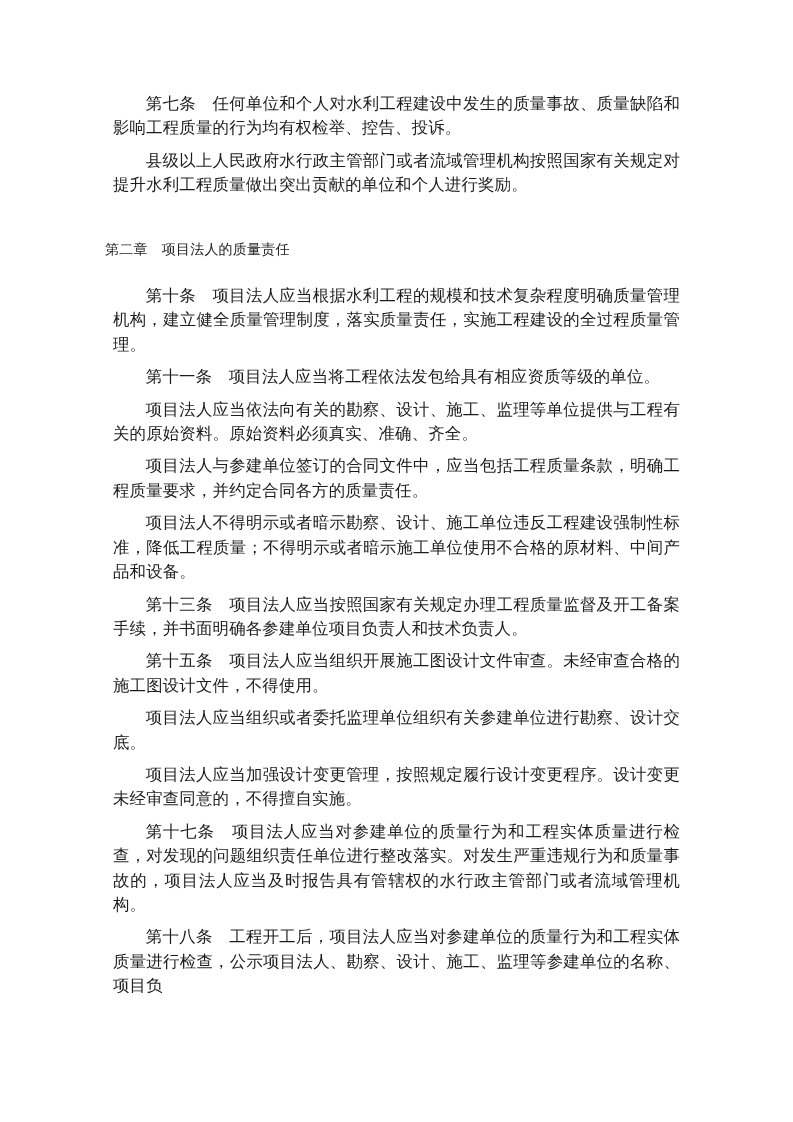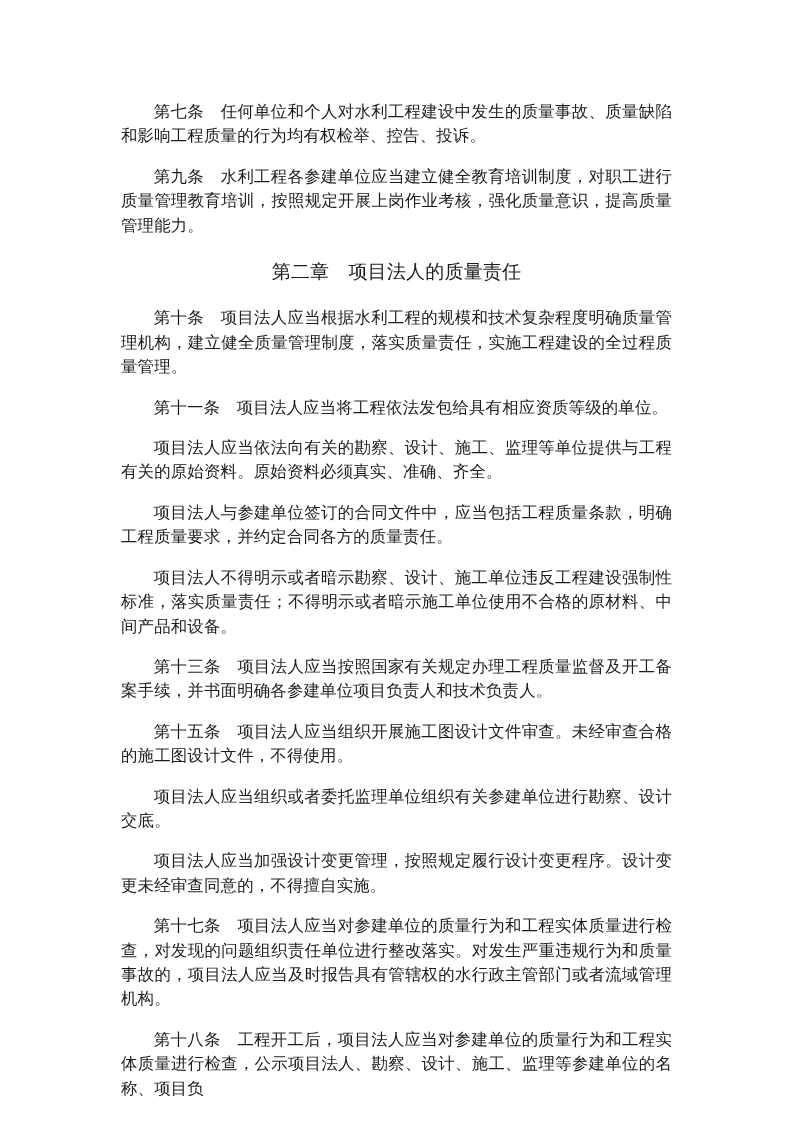--- a/index.html
+++ b/index.html
@@ -16,51 +16,51 @@
     box-sizing: border-box;
     padding: 84px 105px 0 105px;
     overflow: hidden;
     font-family: "Liberation Serif", "DejaVu Serif", serif;
     color: #1c1c1c;
   }
   .doc {
     width: 100%;
   }
   .doc .para {
-    margin: 16px;
+    margin: 8px;
     font-size: 16.4px;
     line-height: 24.4px;
     text-align: justify;
     text-indent: 2em;
     letter-spacing: 0.2px;
     word-break: break-all;
   }
   .doc .chapter-heading {
-    margin: 22px 0 22px 0;
-    font-size: 19px;
+    margin: 40px 0 22px 0;
+    font-size: 14px;
     line-height: 24.4px;
-    text-align: center;
+    text-align: left;
     text-indent: 0;
     font-weight: normal;
     letter-spacing: 0.2px;
   }
 </style>
 </head>
 <body>
 
 <div class="page">
   <div class="doc">
       <p class="para">第七条　任何单位和个人对水利工程建设中发生的质量事故、质量缺陷和影响工程质量的行为均有权检举、控告、投诉。</p>
-      <p class="para">第九条　水利工程各参建单位应当建立健全教育培训制度，对职工进行质量管理教育培训，按照规定开展上岗作业考核，强化质量意识，提高质量管理能力。</p>
+      <p class="para">县级以上人民政府水行政主管部门或者流域管理机构按照国家有关规定对提升水利工程质量做出突出贡献的单位和个人进行奖励。</p>
       <h2 class="chapter-heading">第二章　项目法人的质量责任</h2>
       <p class="para">第十条　项目法人应当根据水利工程的规模和技术复杂程度明确质量管理机构，建立健全质量管理制度，落实质量责任，实施工程建设的全过程质量管理。</p>
       <p class="para">第十一条　项目法人应当将工程依法发包给具有相应资质等级的单位。</p>
       <p class="para">项目法人应当依法向有关的勘察、设计、施工、监理等单位提供与工程有关的原始资料。原始资料必须真实、准确、齐全。</p>
       <p class="para">项目法人与参建单位签订的合同文件中，应当包括工程质量条款，明确工程质量要求，并约定合同各方的质量责任。</p>
-      <p class="para">项目法人不得明示或者暗示勘察、设计、施工单位违反工程建设强制性标准，落实质量责任；不得明示或者暗示施工单位使用不合格的原材料、中间产品和设备。</p>
+      <p class="para">项目法人不得明示或者暗示勘察、设计、施工单位违反工程建设强制性标准，降低工程质量；不得明示或者暗示施工单位使用不合格的原材料、中间产品和设备。</p>
       <p class="para">第十三条　项目法人应当按照国家有关规定办理工程质量监督及开工备案手续，并书面明确各参建单位项目负责人和技术负责人。</p>
       <p class="para">第十五条　项目法人应当组织开展施工图设计文件审查。未经审查合格的施工图设计文件，不得使用。</p>
       <p class="para">项目法人应当组织或者委托监理单位组织有关参建单位进行勘察、设计交底。</p>
       <p class="para">项目法人应当加强设计变更管理，按照规定履行设计变更程序。设计变更未经审查同意的，不得擅自实施。</p>
       <p class="para">第十七条　项目法人应当对参建单位的质量行为和工程实体质量进行检查，对发现的问题组织责任单位进行整改落实。对发生严重违规行为和质量事故的，项目法人应当及时报告具有管辖权的水行政主管部门或者流域管理机构。</p>
       <p class="para">第十八条　工程开工后，项目法人应当对参建单位的质量行为和工程实体质量进行检查，公示项目法人、勘察、设计、施工、监理等参建单位的名称、项目负</p>
     </div>
 </div>
 
 </body></html>

